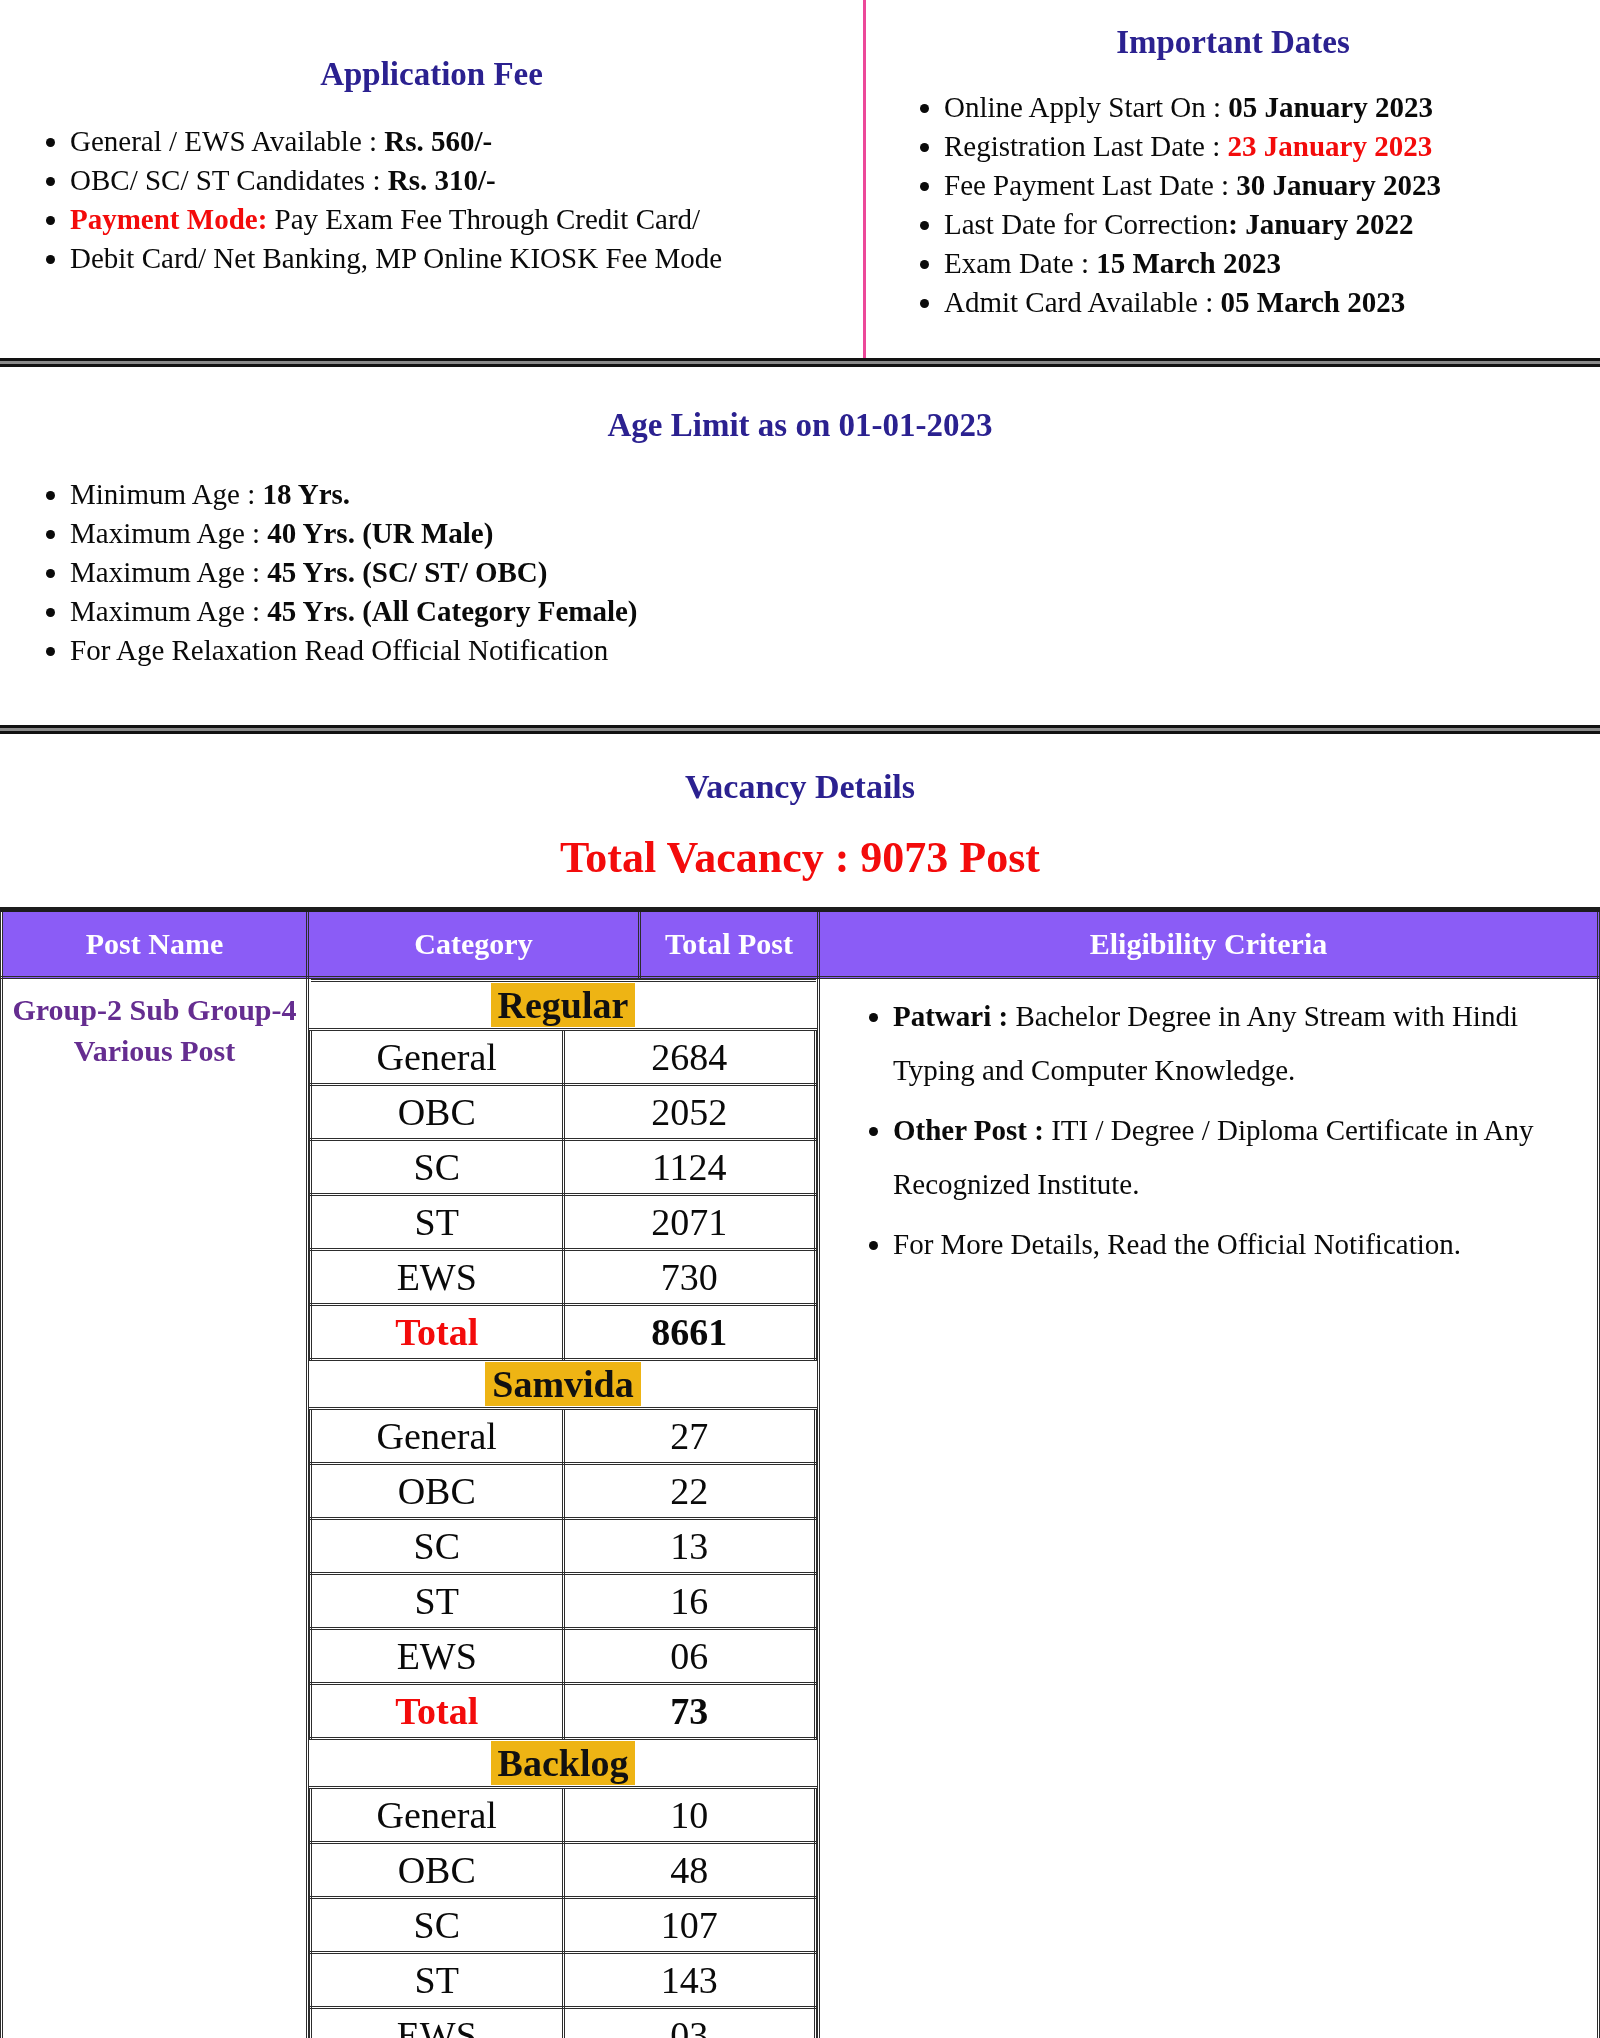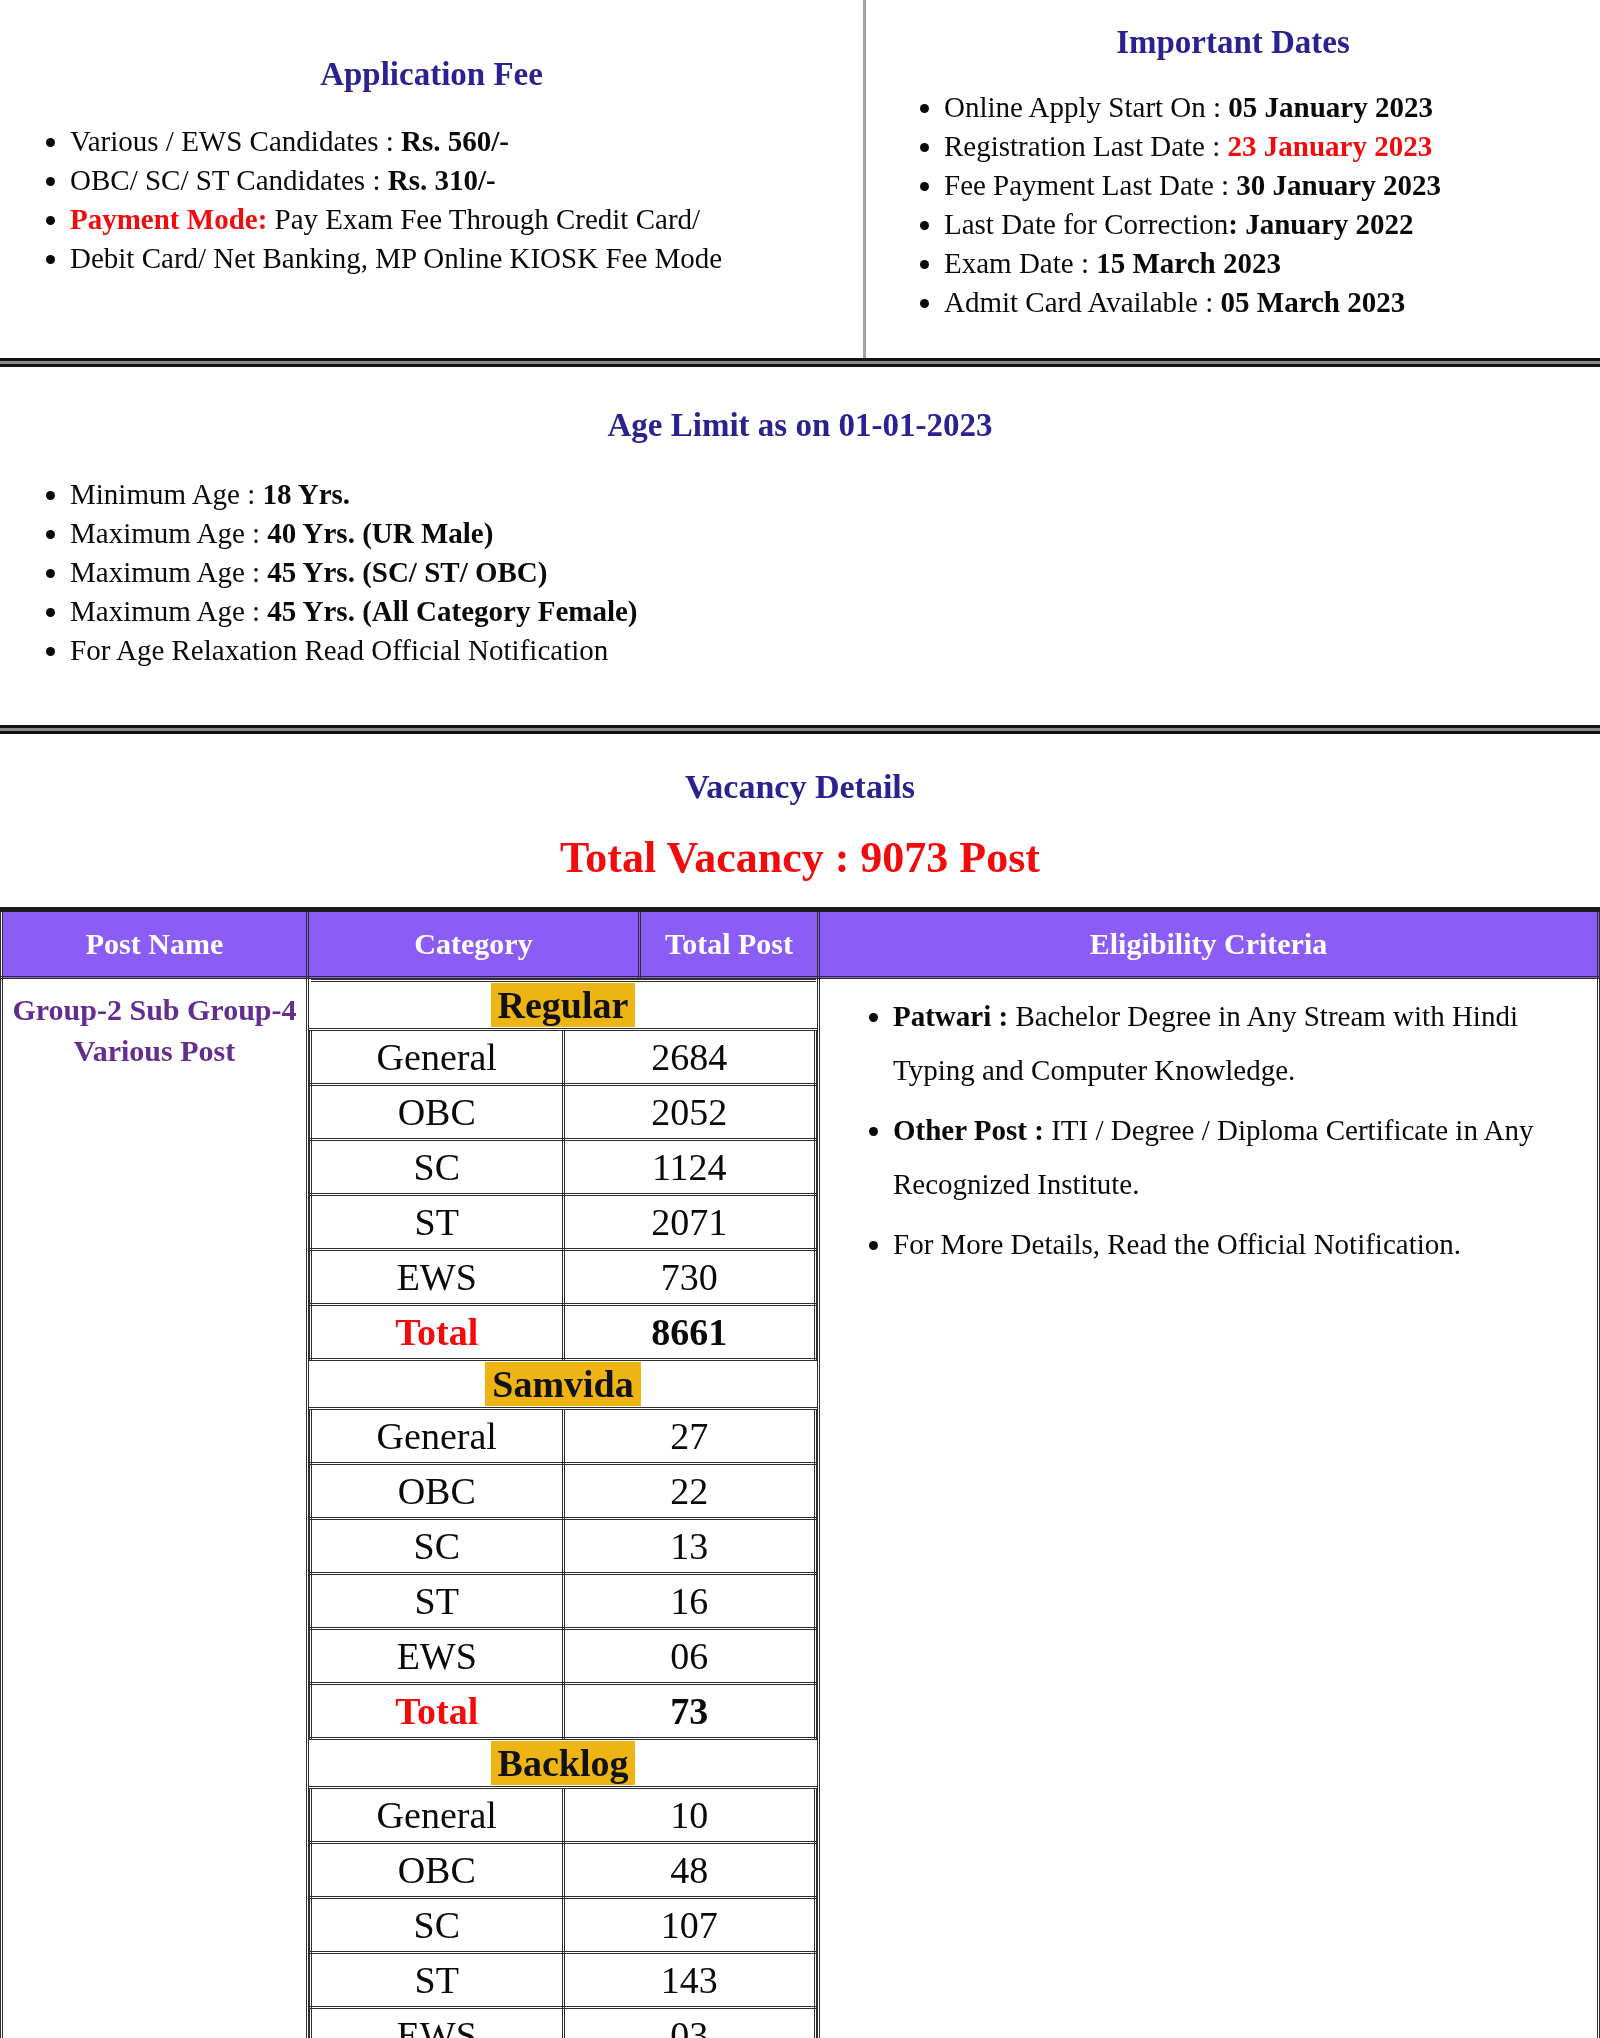--- a/index.html
+++ b/index.html
@@ -15,21 +15,21 @@
   
   .rule {
     height: 3px;
     background: #8a8a8a;
     border-top: 3px solid #121212;
     border-bottom: 3px solid #121212;
   }
 
   
   .top-section { display: flex; height: 358px; box-sizing: border-box; }
-  .col-left  { width: 866px; box-sizing: border-box; border-right: 3px solid #a3a3a3; }
+  .col-left  { width: 866px; box-sizing: border-box; border-right: 3px solid #ec4899; }
   .col-right { flex: 1; }
 
   h2.sec-title {
     margin: 0; text-align: center;
     font-size: 33px; font-weight: bold;
     color: #2b2190;
   }
   .col-left  h2.sec-title { padding-top: 56px; }
   .col-right h2.sec-title { padding-top: 24px; }
 
@@ -97,21 +97,21 @@
 </style>
 </head>
 <body>
 
 <div class="page">
 
   <div class="top-section">
     <div class="col-left">
       <h2 class="sec-title">Application Fee</h2>
       <ul class="blist">
-        <li><span>Various / EWS Candidates : </span><b>Rs. 560/-</b></li>
+        <li><span>General / EWS Available : </span><b>Rs. 560/-</b></li>
         <li><span>OBC/ SC/ ST Candidates : </span><b>Rs. 310/-</b></li>
         <li><span class="redbold">Payment Mode:</span><span> Pay Exam Fee Through Credit Card/</span></li>
         <li><span>Debit Card/ Net Banking, MP Online KIOSK Fee Mode</span></li>
       </ul>
     </div>
     <div class="col-right">
       <h2 class="sec-title">Important Dates</h2>
       <ul class="blist">
         <li><span>Online Apply Start On : </span><b>05 January 2023</b></li>
         <li><span>Registration Last Date : </span><span class="redbold">23 January 2023</span></li>

